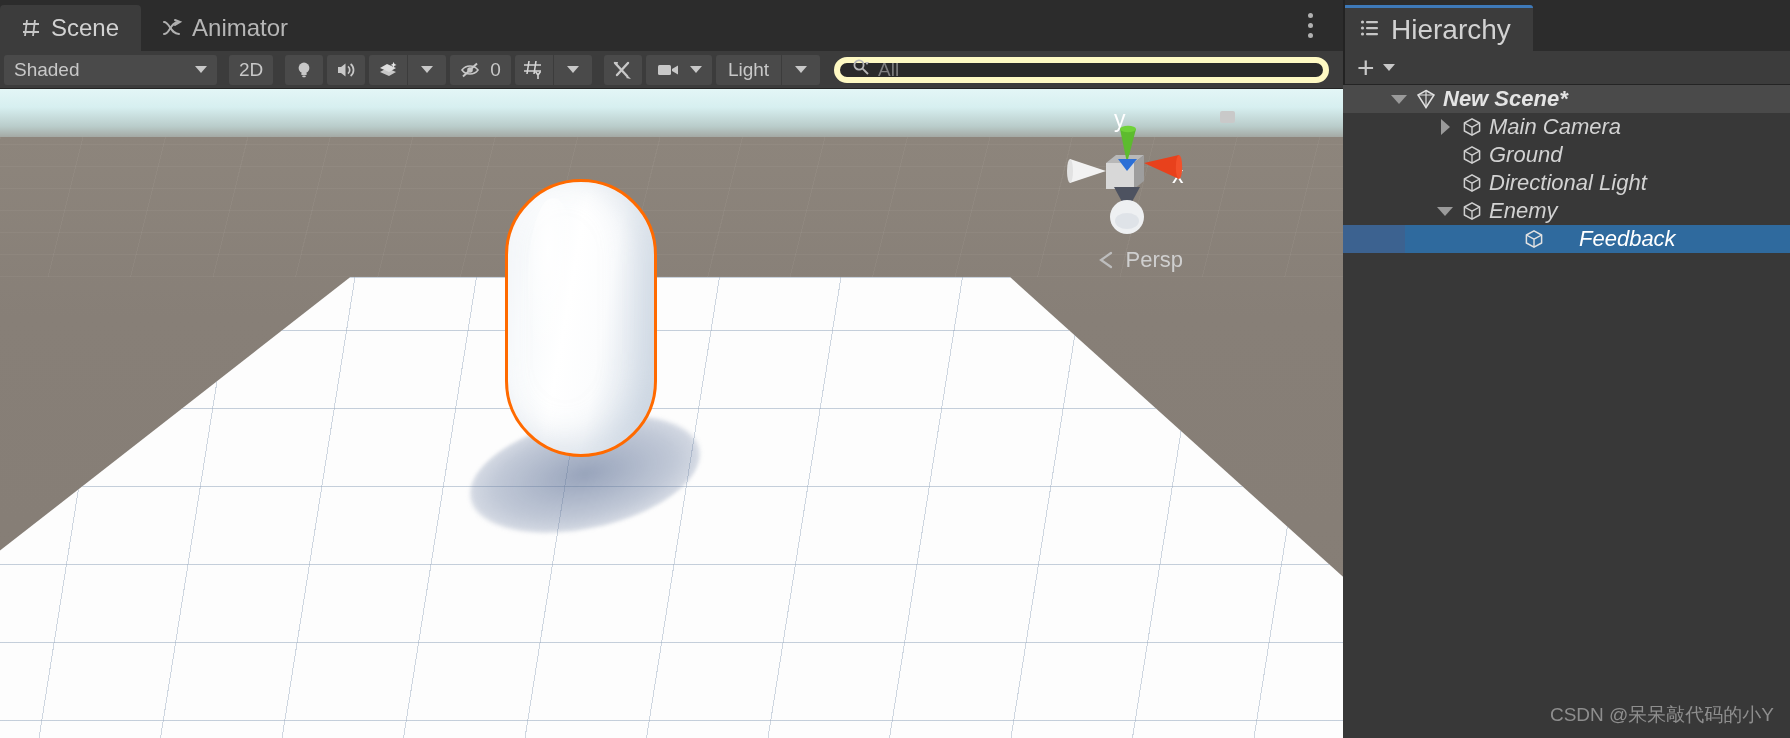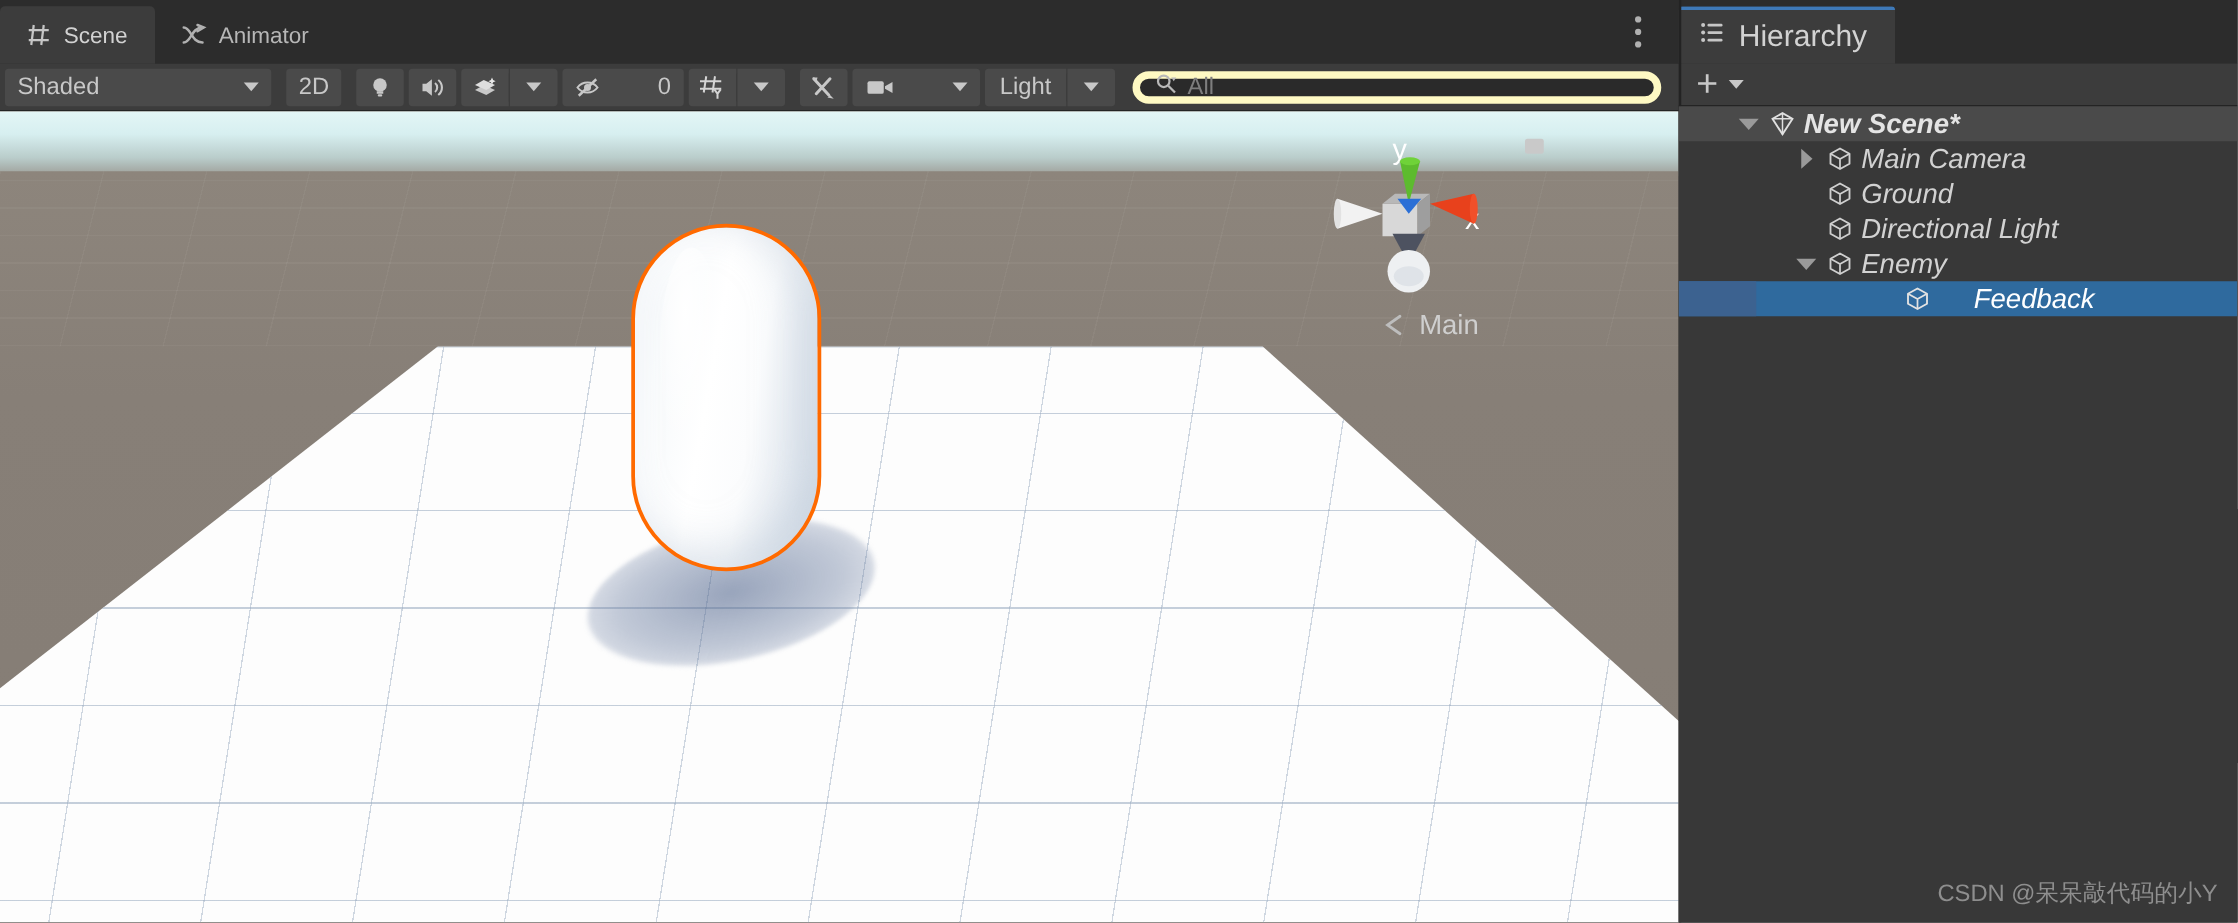--- a/index.html
+++ b/index.html
@@ -19,21 +19,21 @@
     display: flex; flex-direction: column;
   }
 
   
   .tabstrip {
     height: 51px; background: #2c2c2c;
     display: flex; align-items: flex-end; position: relative;
   }
   .tab {
     height: 46px; display: flex; align-items: center; gap: 9px;
-    padding: 0 22px 0 20px; color: #b6b6b6; font-size: 18px;
+    padding: 0 22px 0 20px; color: #b6b6b6; font-size: 24px;
     border-top-left-radius: 4px; border-top-right-radius: 4px;
     cursor: pointer; user-select: none;
   }
   .tab.active { background: #3c3c3c; color: #d2d2d2; }
   .tab-icon { display: inline-flex; align-items: center; }
   .kebab {
     position: absolute; right: 22px; top: 8px;
     width: 22px; height: 34px;
     display: flex; flex-direction: column; align-items: center;
     justify-content: center; gap: 5px; cursor: pointer;
@@ -43,21 +43,21 @@
   
   .toolbar {
     height: 38px; background: #3c3c3c;
     display: flex; align-items: center; gap: 0;
     padding: 0 4px; border-bottom: 1px solid #242424;
   }
   .tb {
     height: 30px; background: #4a4a4a; border-radius: 3px;
     display: flex; align-items: center; justify-content: center;
     color: #c8c8c8; font-size: 19px; cursor: pointer;
-    user-select: none; margin-right: 4px; gap: 36px;
+    user-select: none; margin-right: 4px;
   }
   .tb.sep { margin-left: 8px; }
   .shaded-dd {
     width: 213px; padding: 0 10px; justify-content: space-between;
   }
   .gizmos-dd { padding: 0 12px; }
   .btn-sq { width: 38px; }
   .btn-wide { padding: 0 10px; }
   .grp { display: flex; align-items: center; margin-right: 4px; }
   .grp .tb { margin-right: 0; border-radius: 0; }
@@ -145,21 +145,21 @@
     background: #c9c9c9; border-radius: 2px;
   }
 
   
   .hier-panel {
     width: 447px; height: 738px; background: #383838;
     display: flex; flex-direction: column; position: relative;
   }
   .hier-tabstrip { height: 51px; background: #2c2c2c; display: flex; align-items: flex-end; }
   .hier-tab {
-    height: 46px; background: #3c3c3c; color: #d2d2d2; font-size: 24px;
+    height: 46px; background: #3c3c3c; color: #d2d2d2; font-size: 28px;
     display: flex; align-items: center; gap: 10px; padding: 0 22px 0 16px;
     border-top: 3px solid #3e79b8; border-top-left-radius: 3px; border-top-right-radius: 3px;
     cursor: pointer; user-select: none;
   }
   .hier-toolbar {
     height: 34px; background: #3c3c3c; display: flex; align-items: center;
     padding-left: 14px; gap: 8px; border-bottom: 1px solid #242424;
   }
   .plus-btn { display: flex; align-items: center; gap: 8px; cursor: pointer; }
   .plus-glyph { color: #c8c8c8; font-size: 30px; line-height: 22px; font-weight: 300; }
@@ -376,21 +376,21 @@
 
           <circle cx="79" cy="110" r="17" fill="#eef0f2"></circle>
           <ellipse cx="79" cy="114" rx="12" ry="8" fill="#dfe3e8"></ellipse>
         </svg>
       </div>
 
       <div class="persp">
         <svg width="22" height="22" viewBox="0 0 22 22">
           <path d="M15 4 L5 11 L15 18" stroke="#bdbdbd" stroke-width="2.2" fill="none" stroke-linecap="round"></path>
         </svg>
-        <span>Main</span>
+        <span>Persp</span>
       </div>
     </div>
   </div>
 
   <div class="hier-panel">
     <div class="vsplit"></div>
 
     <div class="hier-tabstrip">
       <div class="hier-tab">
         <span>

